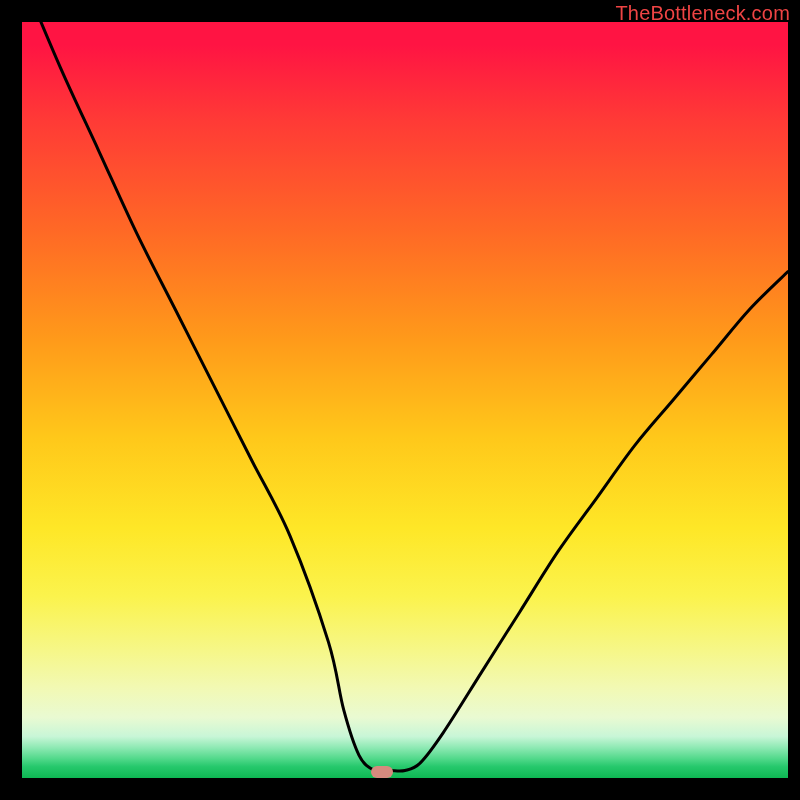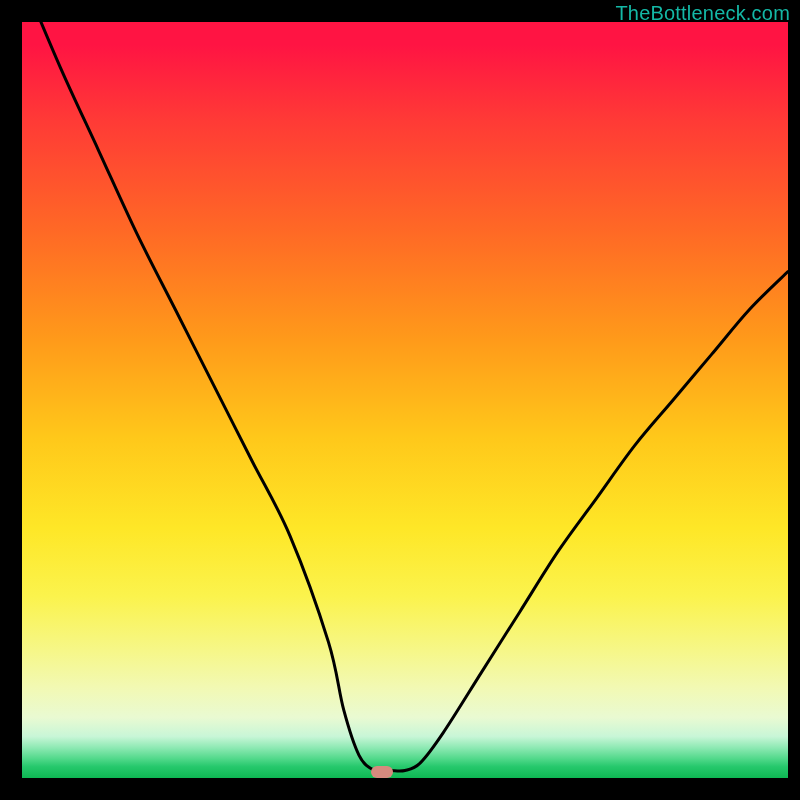--- a/index.html
+++ b/index.html
@@ -55,21 +55,21 @@
     left: 0;
     top: 0;
     width: 766px;
     height: 756px;
     pointer-events: none;
   }
   .watermark {
     position: absolute;
     top: 2px;
     right: 10px;
-    color: #14b8a6;
+    color: #ef4444;
     font-size: 20px;
     font-weight: 400;
     letter-spacing: 0.2px;
   }
   .marker {
     position: absolute;
     width: 22px;
     height: 12px;
     border-radius: 6px;
     background: #d68a7e;

